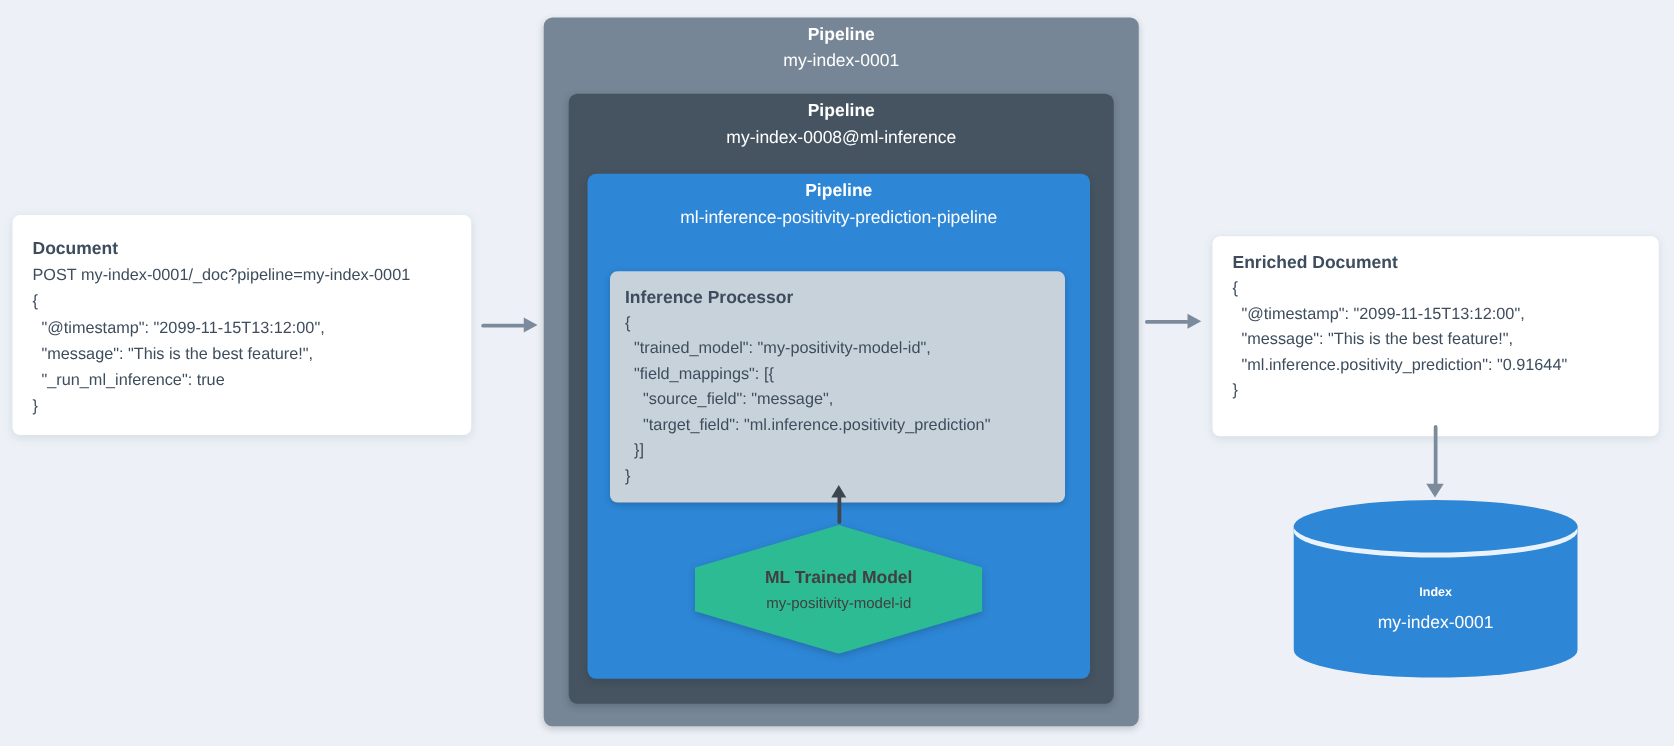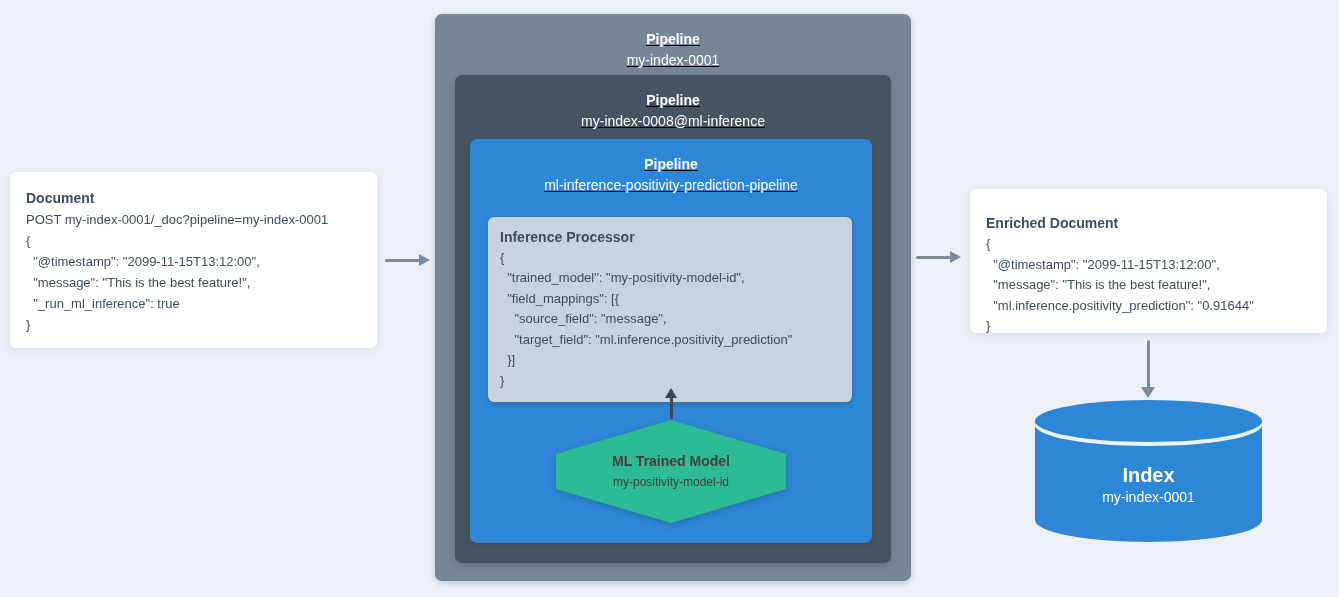--- a/index.html
+++ b/index.html
@@ -31,31 +31,31 @@
   }
   .code {
     font-family: "Liberation Sans", sans-serif;
     font-size: 13px;
     line-height: 21px;
     white-space: pre;
     color: #3e4d5d;
   }
 
   #document-node { left: 10px; top: 172px; width: 367px; height: 176px; }
-  #enriched-node { left: 970px; top: 189px; width: 357px; height: 144px; padding-top: 24px; }
+  #enriched-node { left: 970px; top: 189px; width: 357px; height: 160px; padding-top: 10px; }
   #enriched-node .code { line-height: 20.5px; }
 
   
   .pipe {
     position: absolute;
     border-radius: 7px;
     box-shadow: 0 2px 6px rgba(30,40,50,0.22);
     text-align: center;
   }
-  .pipe-header { padding-top: 15px; text-decoration: underline; }
+  .pipe-header { padding-top: 3px; }
   .pipe-label { color: #ffffff; font-weight: bold; font-size: 14px; line-height: 21px; }
   .pipe-name  { color: #ffffff; font-size: 14px; line-height: 21px; }
 
   #pipeline-outer  { left: 435px; top: 14px;  width: 476px; height: 567px; background: #768696; }
   #pipeline-middle { left: 455px; top: 75px;  width: 436px; height: 488px; background: #465461; }
   #pipeline-inner  { left: 470px; top: 139px; width: 402px; height: 404px; background: #2d86d6; }
 
   
   #processor-node {
     position: absolute;
@@ -131,21 +131,21 @@
   }
   .cyl-top {
     position: absolute; left: 0; right: 0; top: 0; height: 42px;
     background: #2d86d6;
     border-radius: 50%;
   }
   .cyl-label {
     position: absolute; left: 0; right: 0; top: 64px;
     text-align: center; color: #ffffff;
   }
-  .cyl-title { font-weight: bold; font-size: 20px; line-height: 22px; }
+  .cyl-title { font-weight: bold; font-size: 10px; line-height: 22px; }
   .cyl-name  { font-size: 14px; line-height: 22px; }
 </style>
 </head>
 <body>
 
 <div class="canvas">
 
   <div class="white-box" id="document-node">
     <div class="box-title">Document</div>
     <div class="code">POST my-index-0001/_doc?pipeline=my-index-0001

